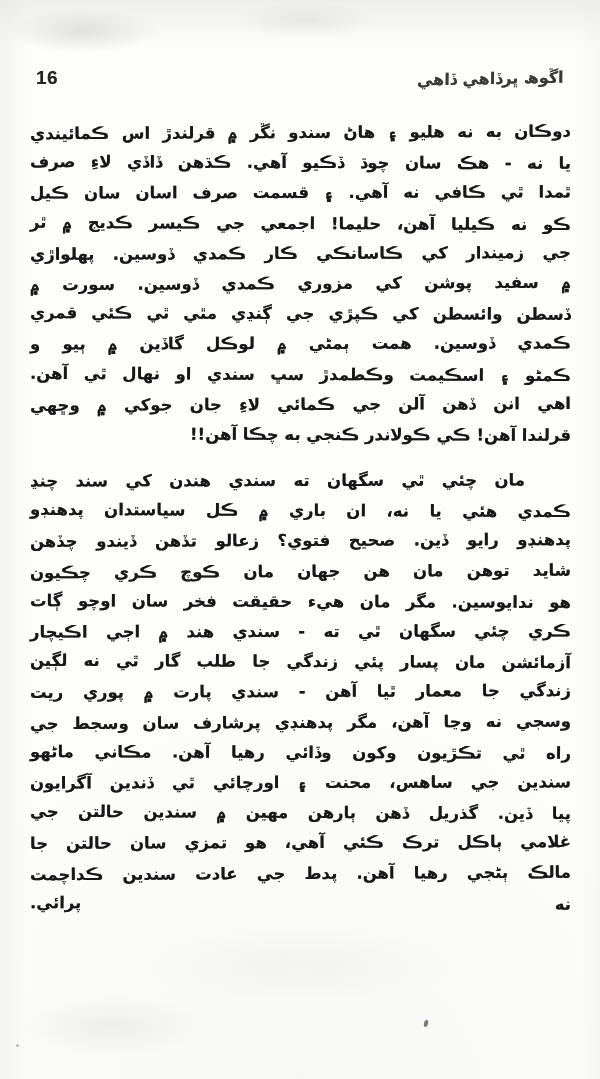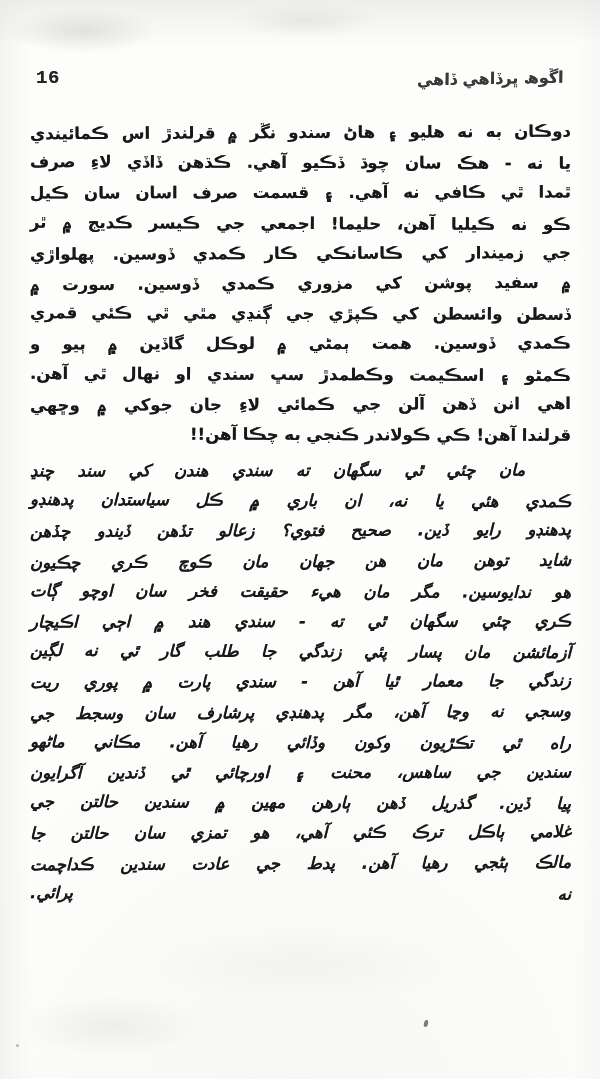--- a/index.html
+++ b/index.html
@@ -77,40 +77,40 @@
     transform: rotate(-1.1deg) skewX(-2deg);
     font-family: "DejaVu Sans", sans-serif;
     white-space: nowrap;
     opacity: .93;
   }
   .folio {
     direction: ltr;
     font-size: 19px;
     font-weight: 700;
     color: #2a2a2a;
-    font-family: Liberation Mono, monospace;
+    font-family: Liberation Sans, sans-serif;
     letter-spacing: 0.5px;
     transform: translateY(-1px);
   }
 
   
   .body-block {
     position: absolute;
     top: 118px;
     right: 29px;
     left: 30px;
     direction: rtl;
     text-align: justify;
   }
 
   .para {
     margin: 0 0 0 0;
     direction: rtl;
   }
-  .para + .para { margin-top: 6px; font-style: italic; }
+  .para + .para { margin-top: 16px; }
 
   .line {
     display: flex;
     flex-direction: row;
     justify-content: space-between;
     align-items: baseline;
     direction: rtl;
     height: 30.2px;
     font-size: 16.5px;
     line-height: 30.2px;

